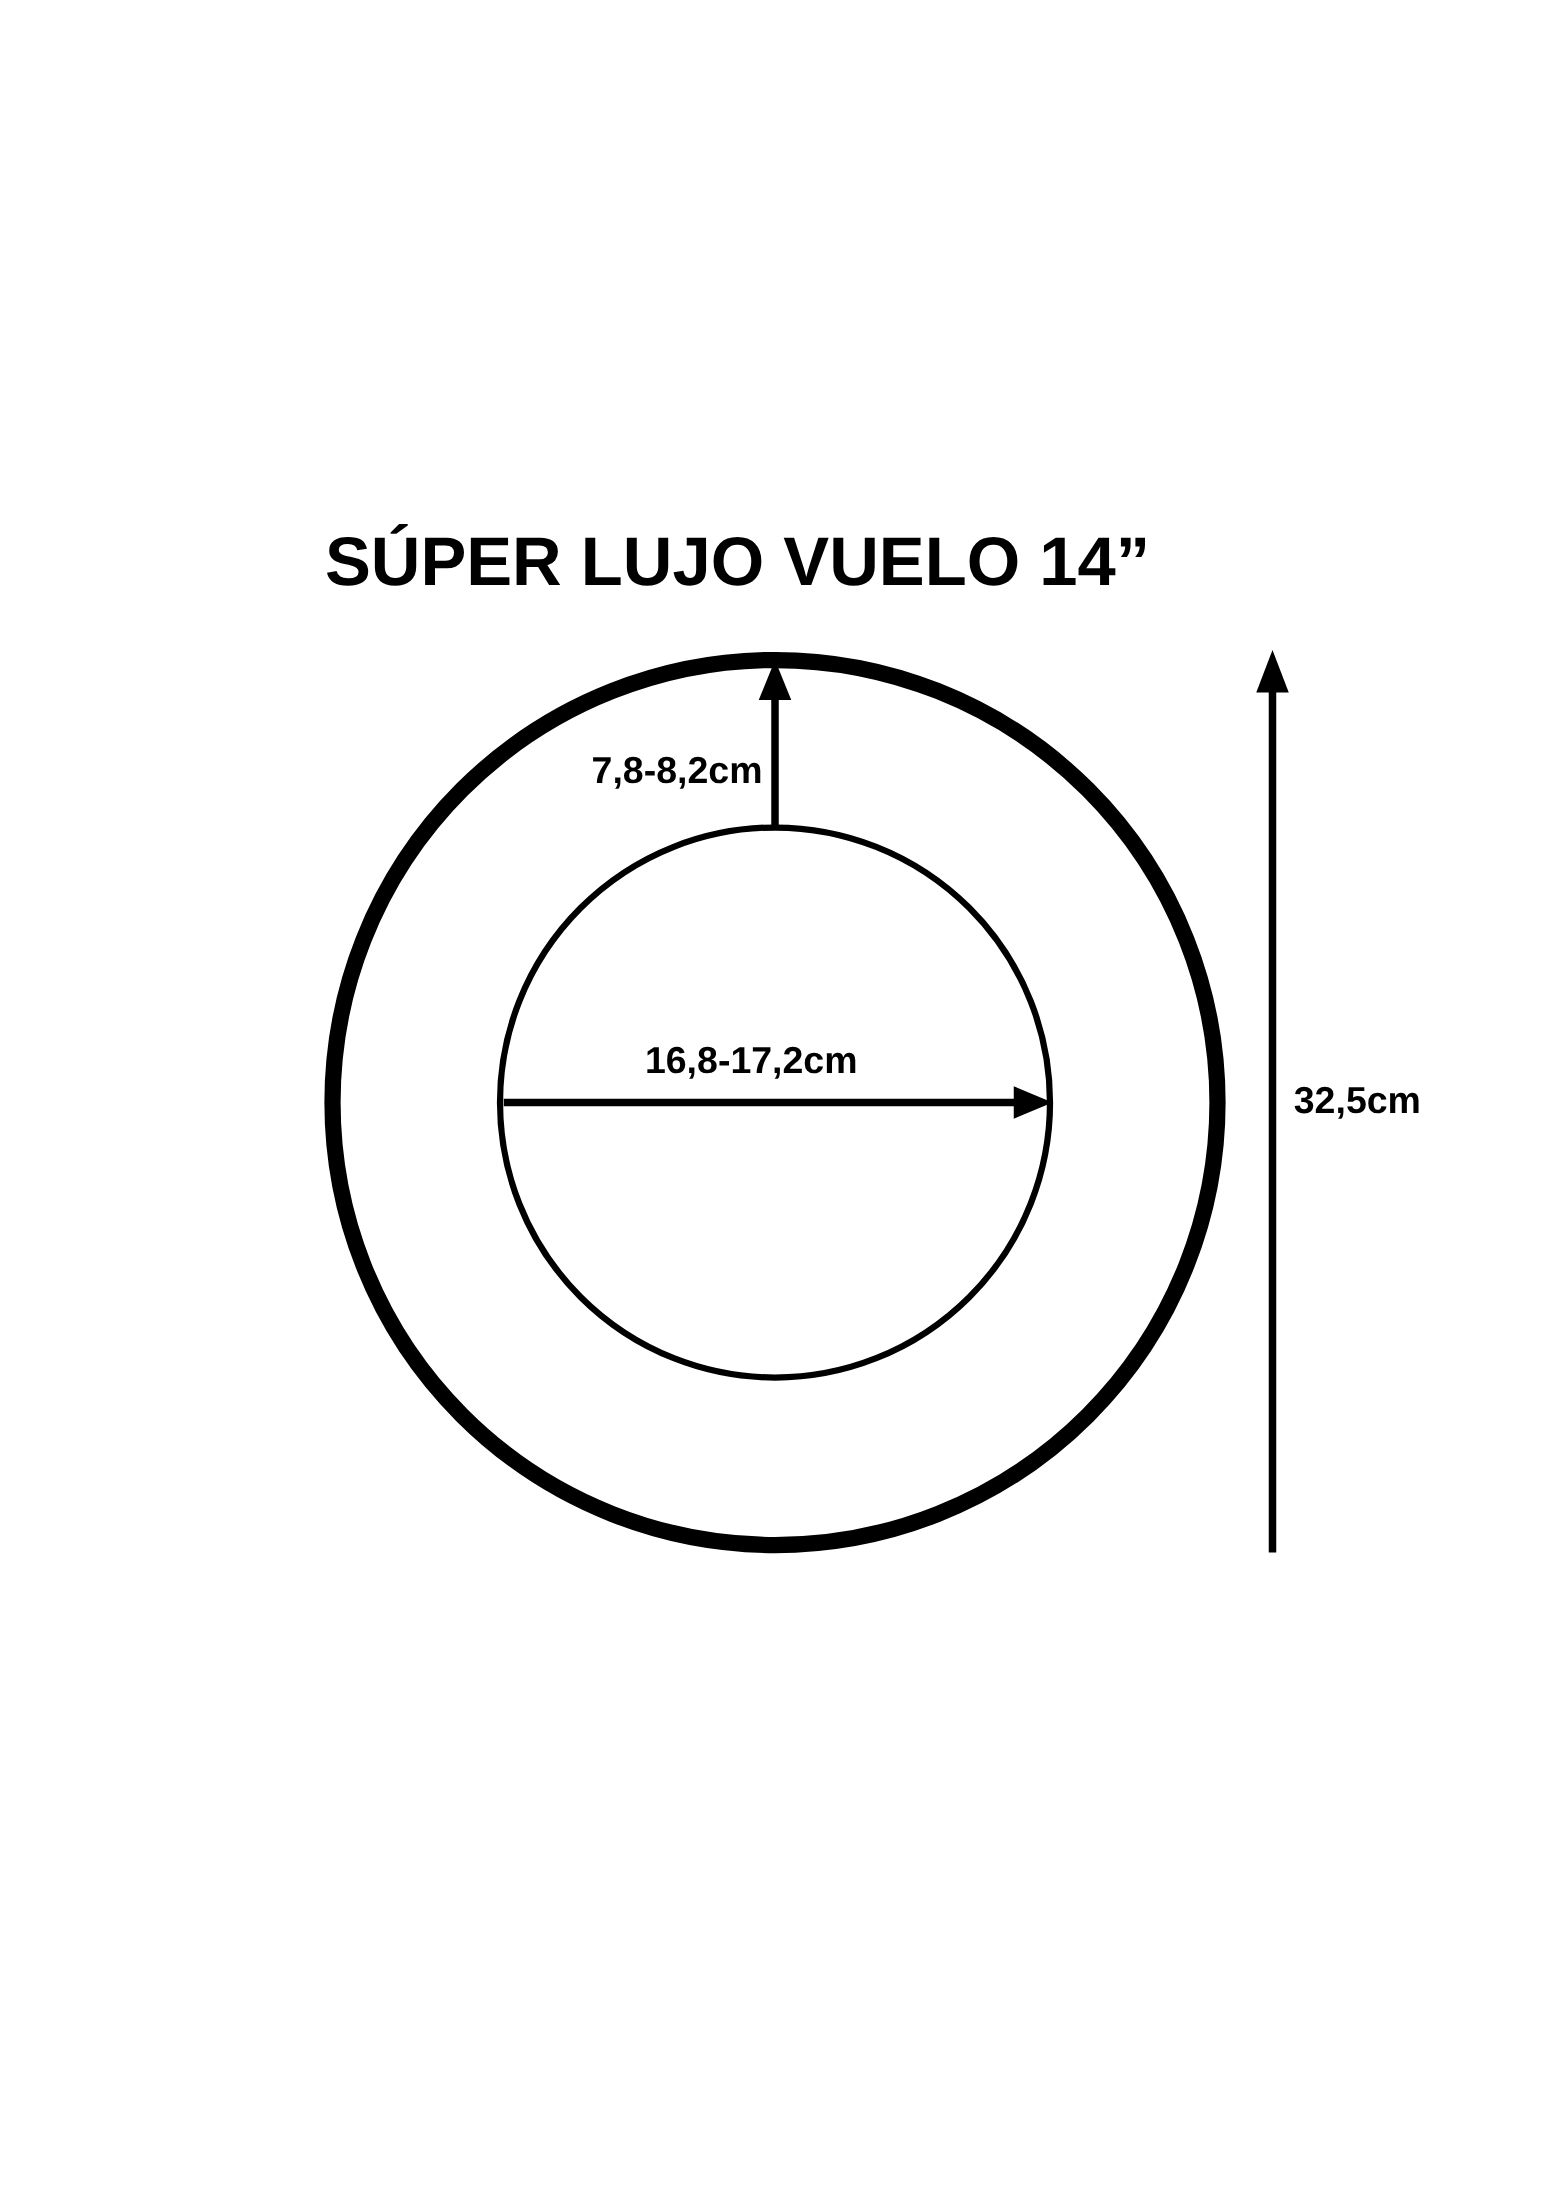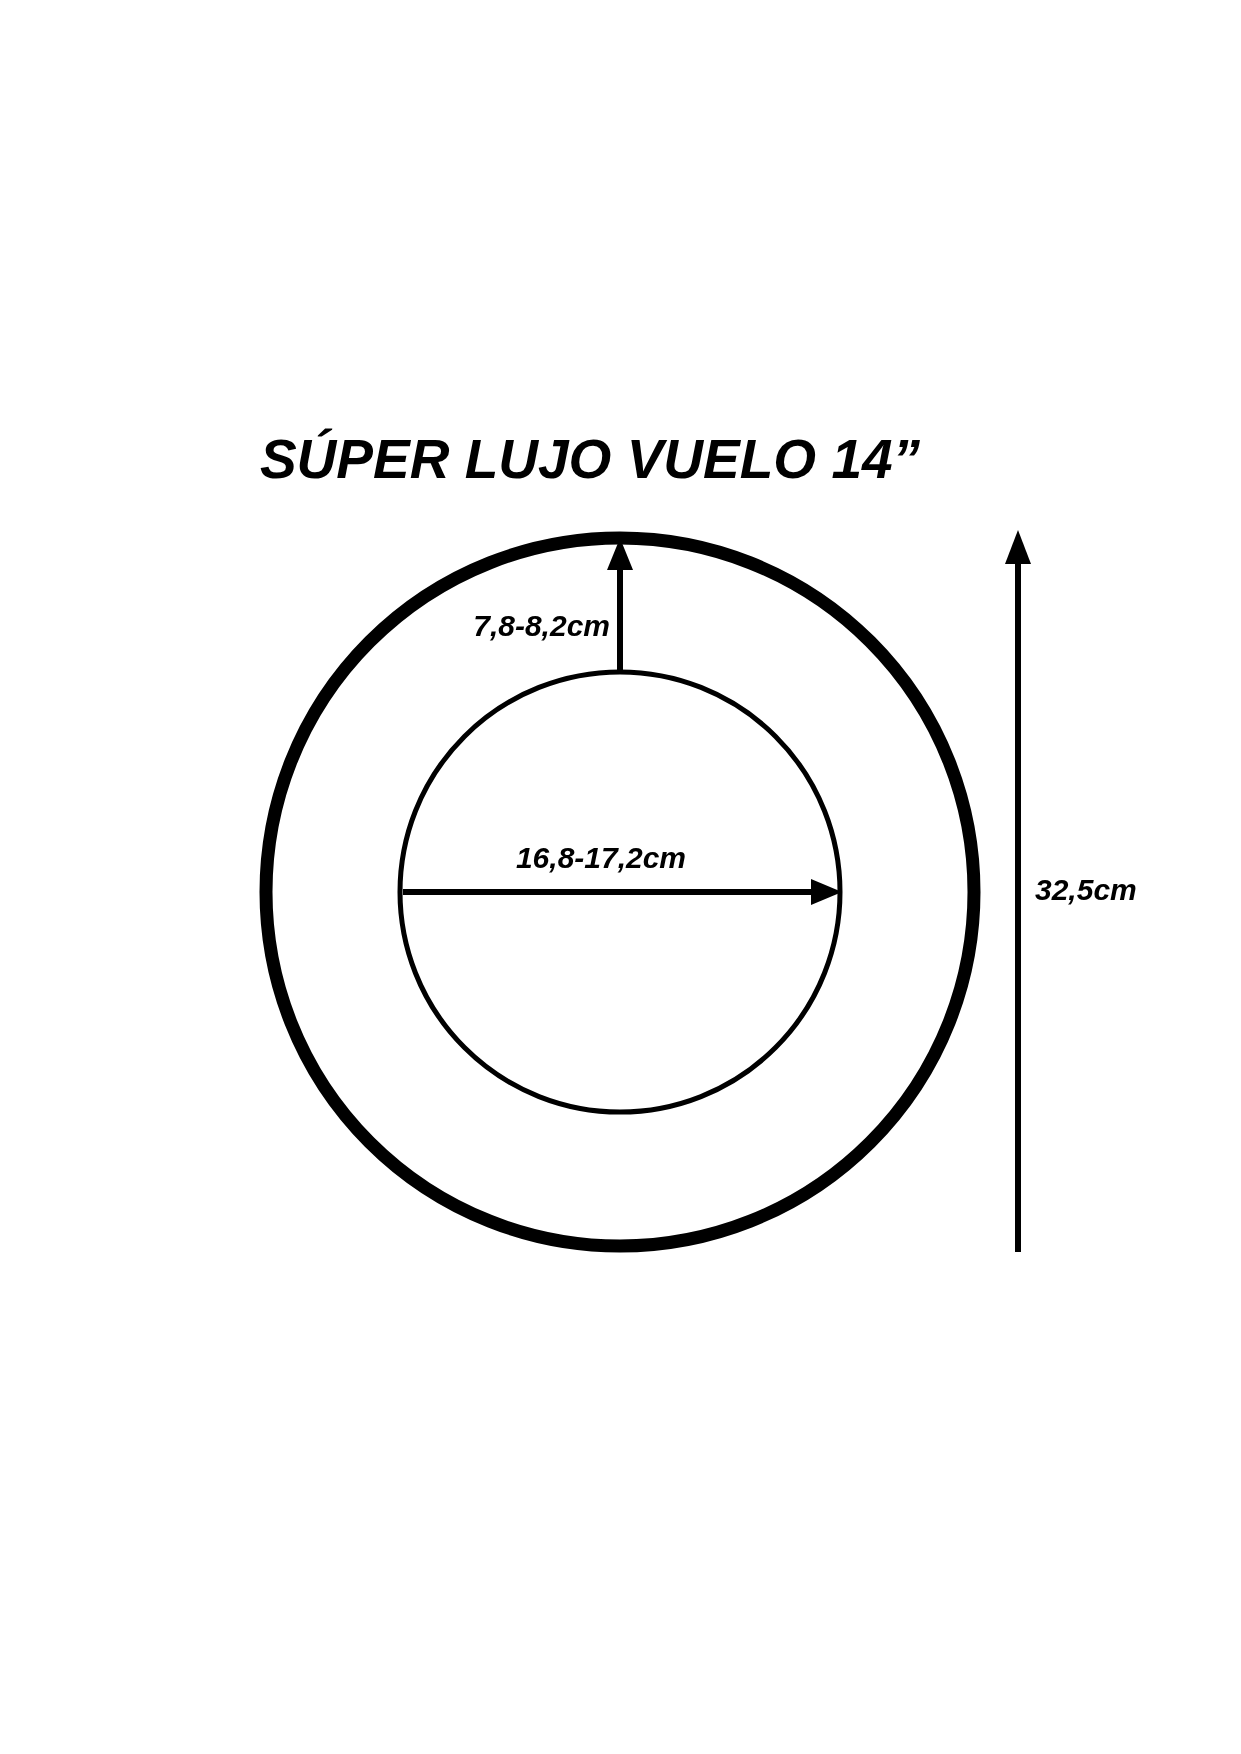--- a/index.html
+++ b/index.html
@@ -10,24 +10,23 @@
     width: 1241px;
     height: 1754px;
     background: #ffffff;
     font-family: "Liberation Sans", sans-serif;
     position: relative;
     overflow: hidden;
   }
   .diagram-stage {
     position: absolute;
     left: 0;
-    top: 12px;
+    top: 2px;
     width: 1241px;
     height: 1366px;
-    font-style: italic;
   }
   svg { display: block; }
   .title-text {
     font-family: "Liberation Sans", sans-serif;
     font-weight: bold;
     font-size: 55px;
     fill: #000000;
   }
   .dim-label {
     font-family: "Liberation Sans", sans-serif;

